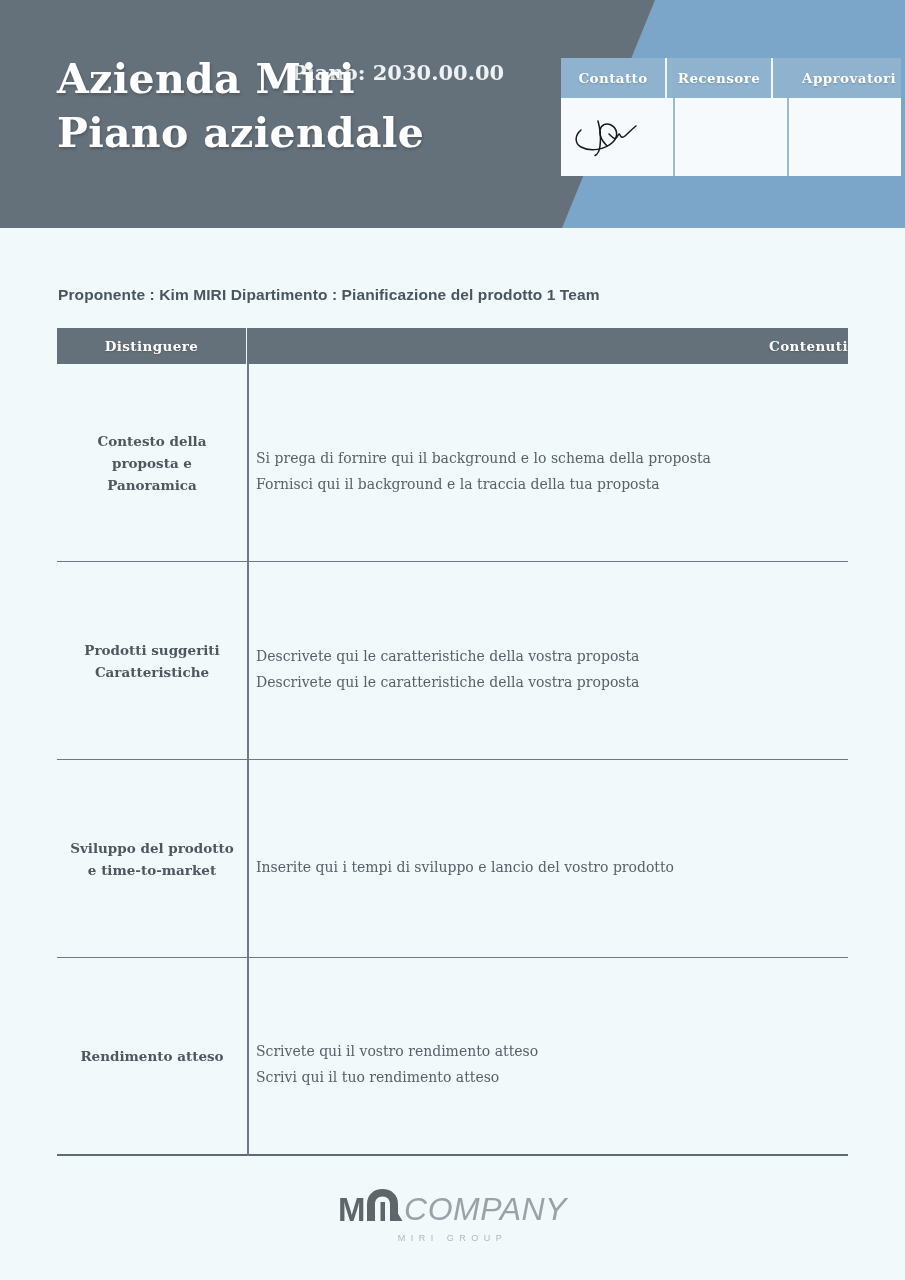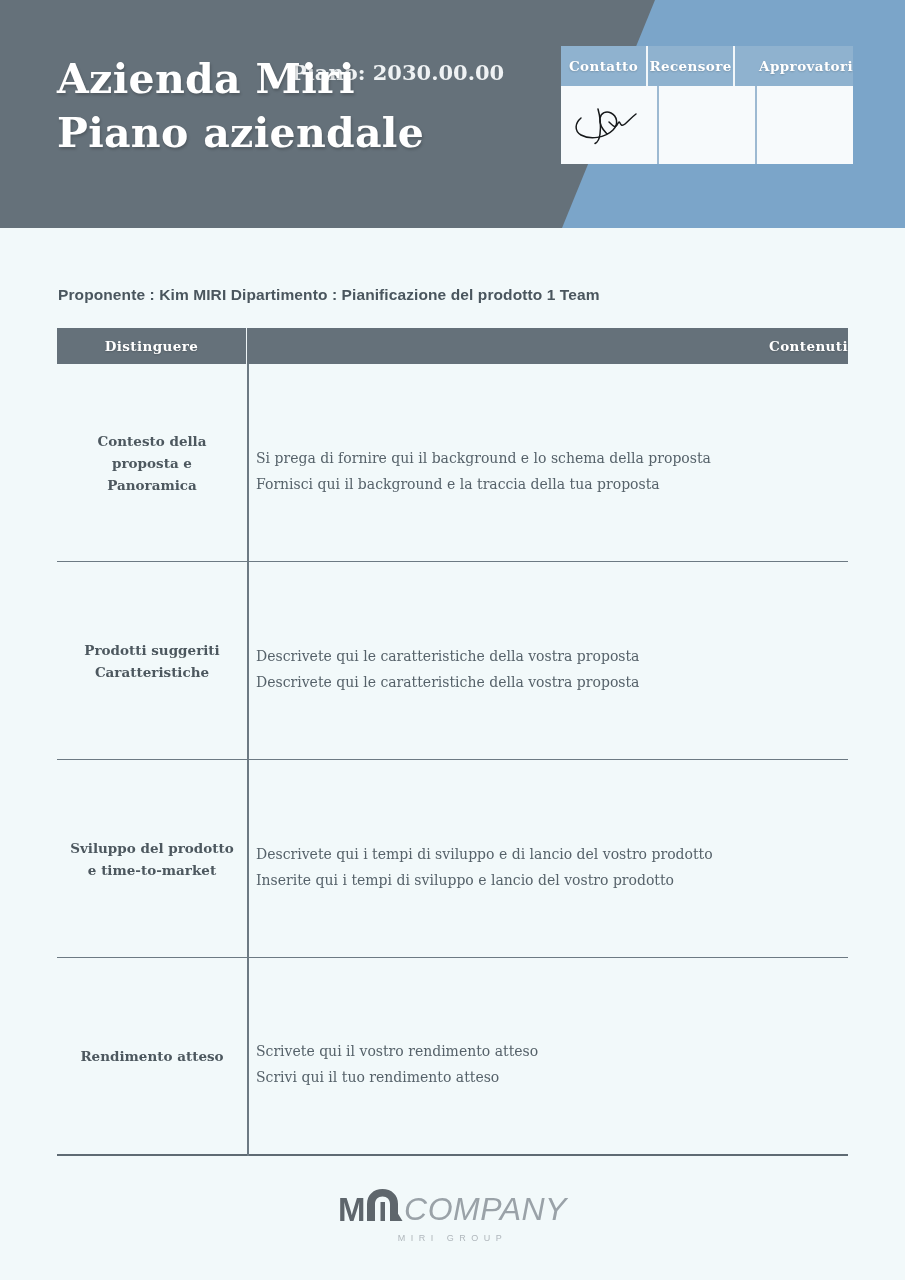--- a/index.html
+++ b/index.html
@@ -65,22 +65,22 @@
     font-size: 21px;
     color: #f4f7f8;
     white-space: nowrap;
     opacity: 0.97;
   }
 
   
   .approval {
     position: absolute;
     left: 561px;
-    top: 46px;
-    width: 292px;
+    top: 58px;
+    width: 340px;
     z-index: 5;
     display: flex;
     flex-direction: column;
   }
   .approval-head {
     display: flex;
     height: 40px;
   }
   .approval-head .ac {
     flex: 1 1 0;
@@ -314,21 +314,20 @@
       <div class="cell-label">Prodotti suggeriti Caratteristiche</div>
       <div class="cell-content">
         <p>Descrivete qui le caratteristiche della vostra proposta</p>
         <p>Descrivete qui le caratteristiche della vostra proposta</p>
       </div>
     </div>
 
     <div class="mt-row">
       <div class="cell-label">Sviluppo del prodotto e time-to-market</div>
       <div class="cell-content">
-        <p>Descrivete qui i tempi di sviluppo e di lancio del vostro prodotto</p>
         <p>Inserite qui i tempi di sviluppo e lancio del vostro prodotto</p>
       </div>
     </div>
 
     <div class="mt-row">
       <div class="cell-label">Rendimento atteso</div>
       <div class="cell-content">
         <p>Scrivete qui il vostro rendimento atteso</p>
         <p>Scrivi qui il tuo rendimento atteso</p>
       </div>

